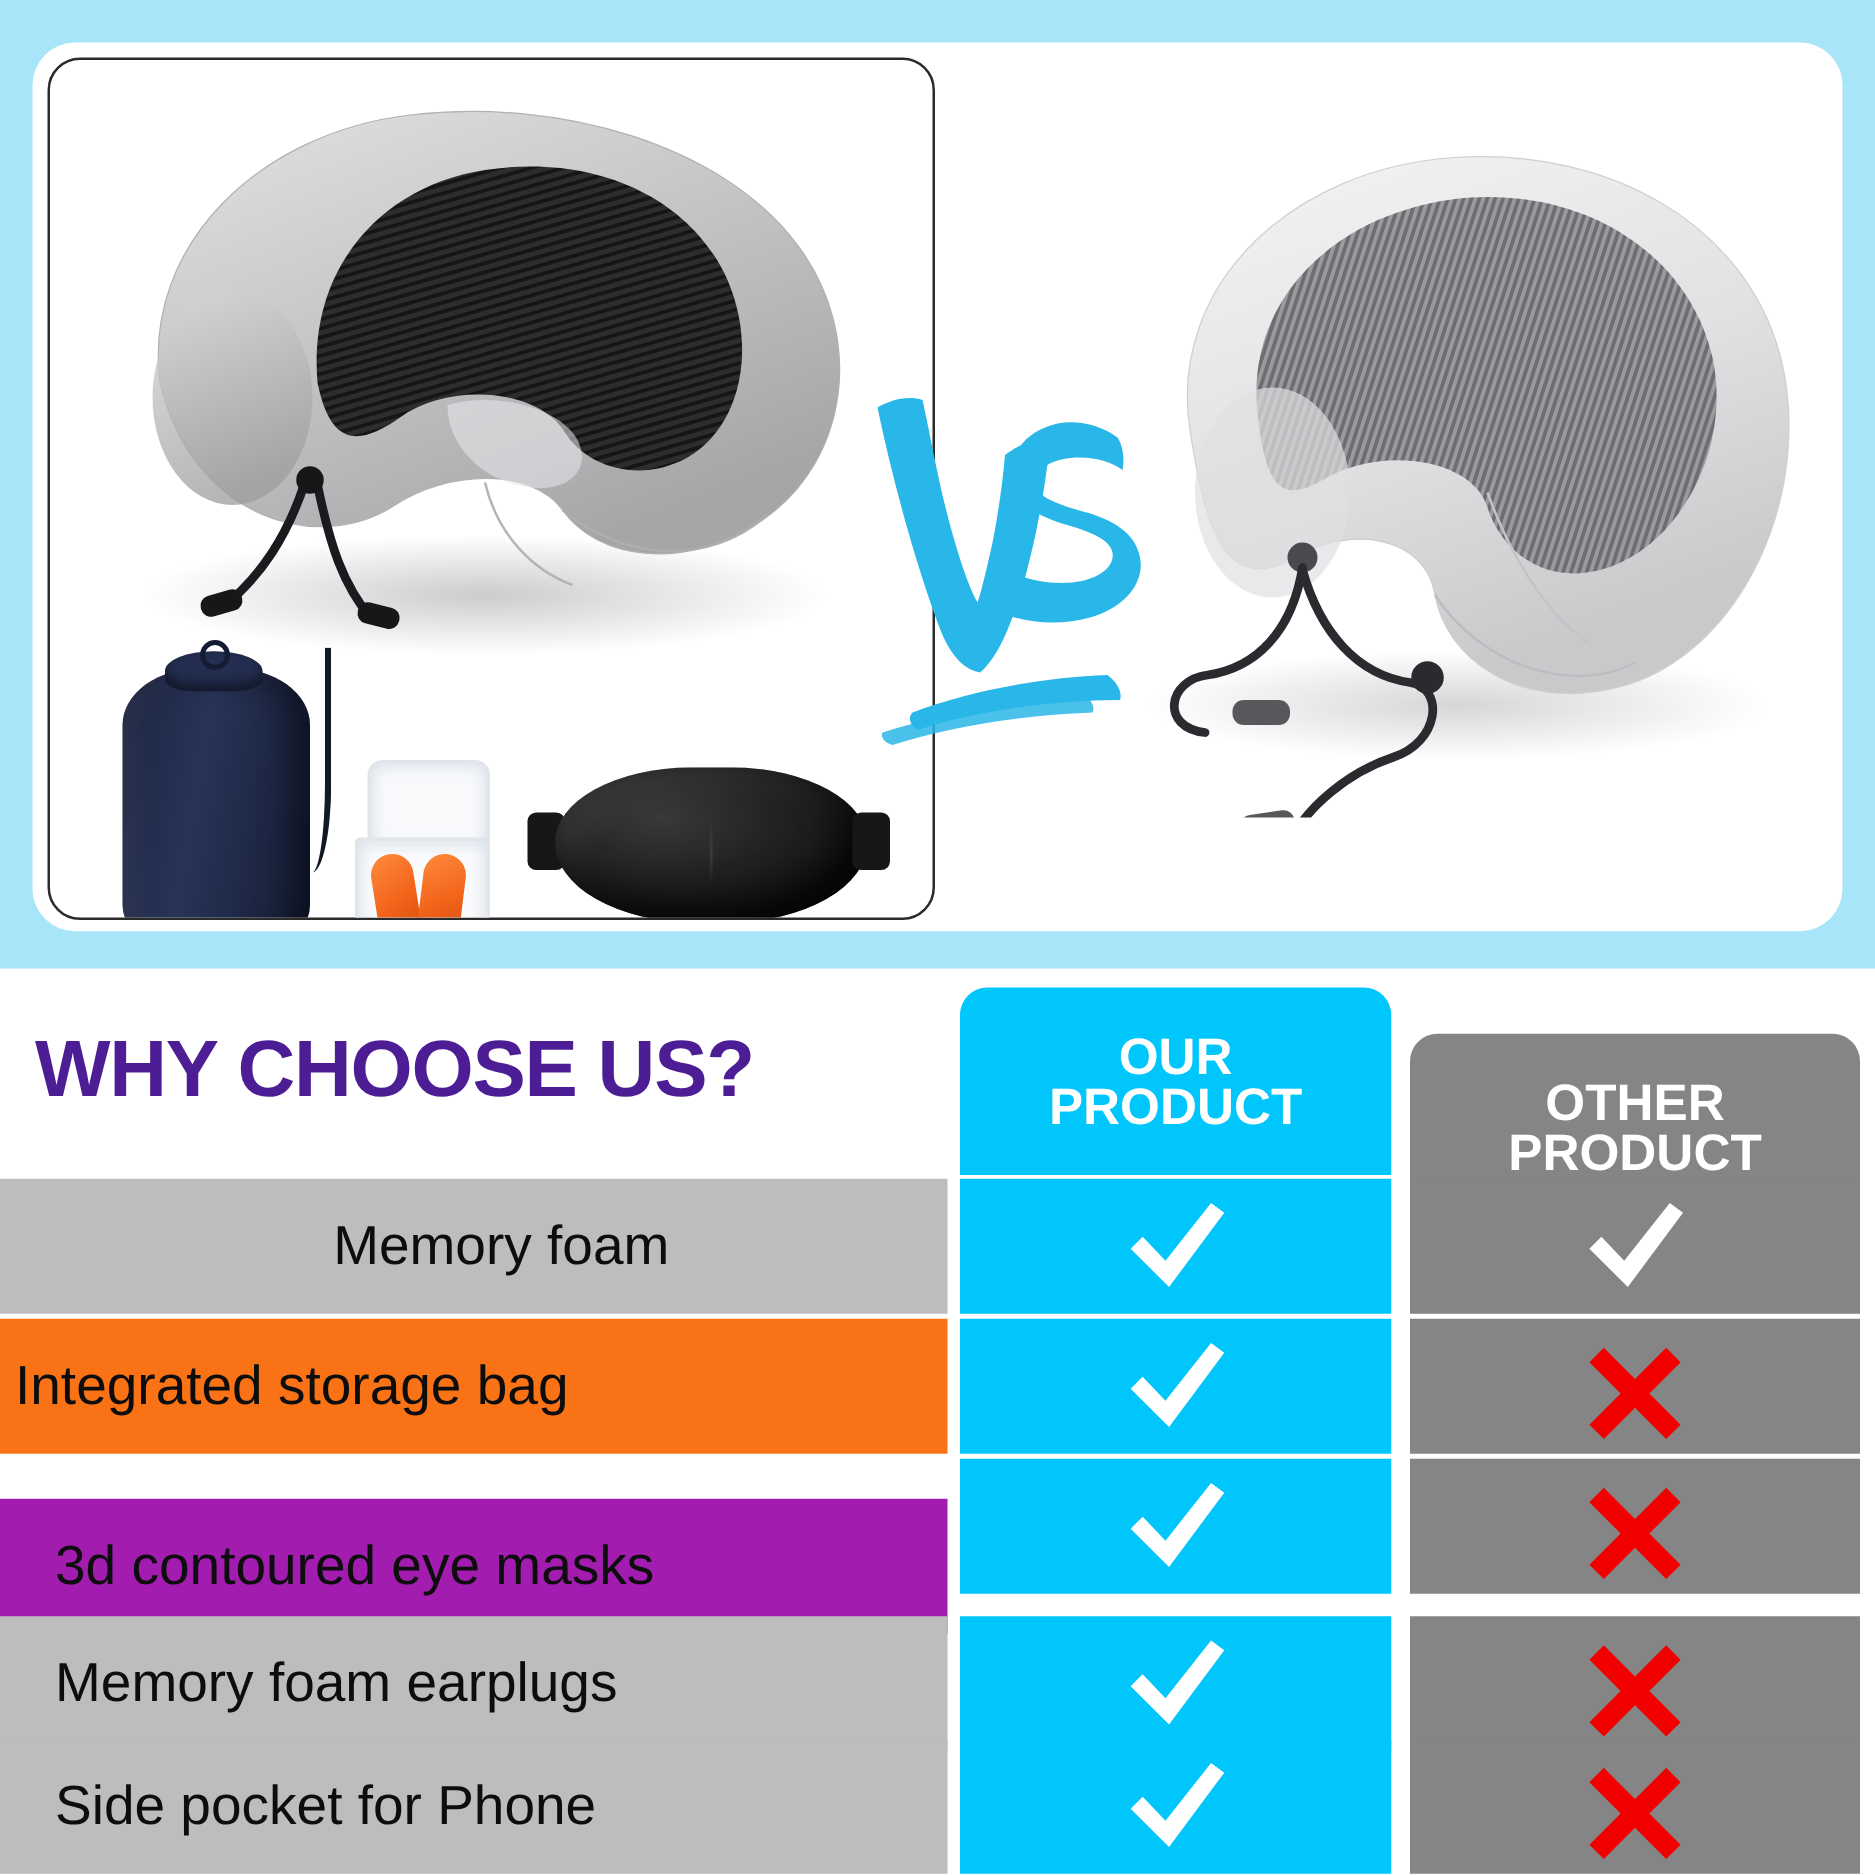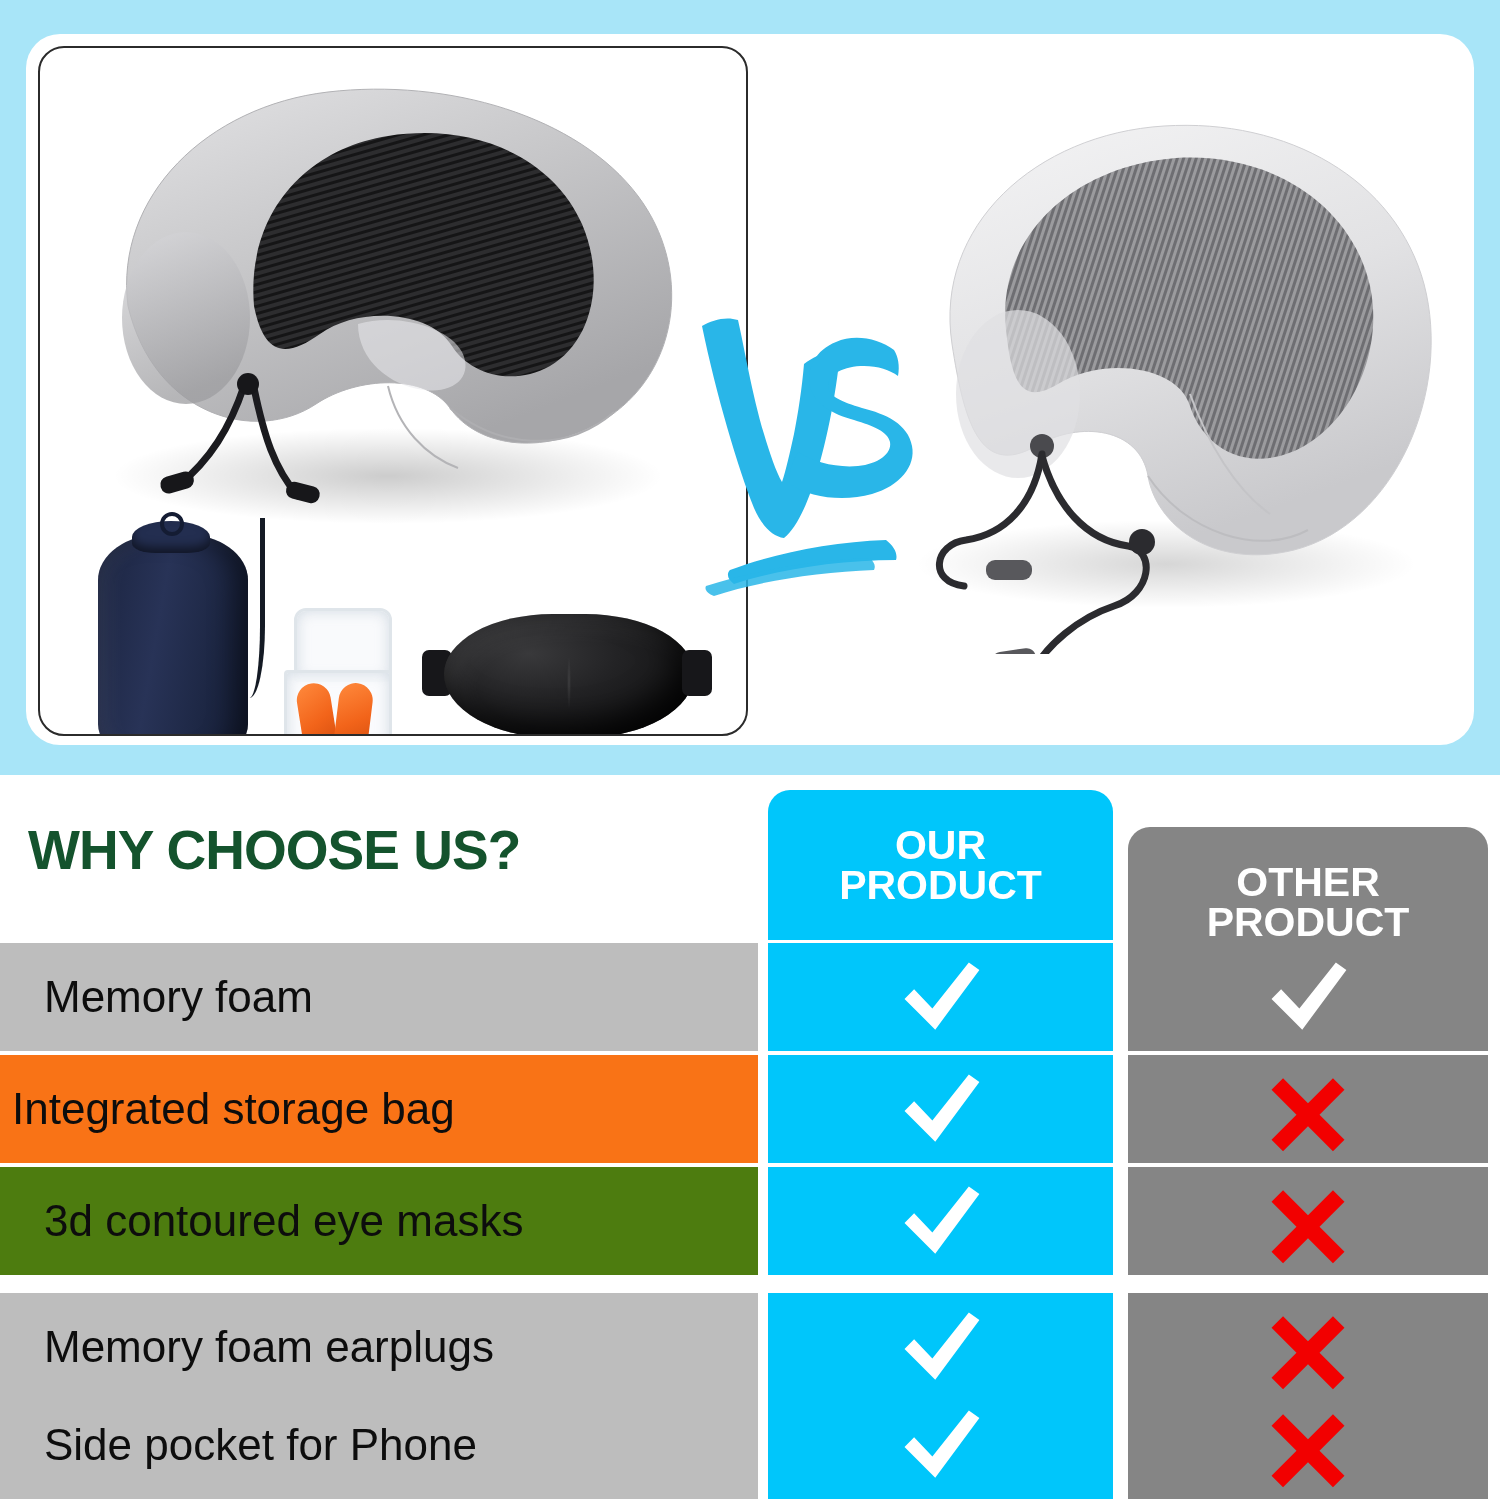--- a/index.html
+++ b/index.html
@@ -116,21 +116,21 @@
   
   #table{
     position:absolute;left:0;top:775px;width:1500px;height:725px;
     background:#ffffff;
   }
   #head-row{
     position:absolute;left:0;top:0;width:1500px;height:165px;
   }
   #title{
     position:absolute;left:28px;top:48px;width:720px;
-    font-size:55px;font-weight:bold;color:#14532d;
+    font-size:64px;font-weight:bold;color:#4c1d95;
     letter-spacing:-1px;line-height:1;
     white-space:nowrap;
   }
   .head-cell{
     position:absolute;top:15px;height:150px;
     border-radius:22px 22px 0 0;
     color:#ffffff;font-weight:bold;font-size:41px;
     line-height:.98;
     display:flex;align-items:center;justify-content:center;text-align:center;
     box-sizing:border-box;padding:0 6px;
@@ -297,21 +297,21 @@
       <span><span>OUR</span><br><span>PRODUCT</span></span>
     </div>
 
     <div class="head-cell" id="head-other">
       <span><span>OTHER</span><br><span>PRODUCT</span></span>
     </div>
   </div>
 
   <div id="rows-container">
       <div class="trow" style="top: 168px;">
-        <div class="label-cell" style="background: rgb(189, 189, 189);">
+        <div class="label-cell" style="background: rgb(189, 189, 189); justify-content: center;">
           <span class="label-text">Memory foam</span>
         </div>
         <div class="mark-cell mark-ours" style="background: rgb(0, 198, 251);">
           <svg viewBox="0 0 100 100" class="glyph">
             <path d="M12 52 L22 42 L41 62 L79 14 L90 22 L44 84 Z" fill="#ffffff"></path>
           </svg>
         </div>
         <div class="mark-cell mark-other" style="background: rgb(133, 133, 133);">
           <svg viewBox="0 0 100 100" class="glyph">
             <path d="M12 52 L22 42 L41 62 L79 14 L90 22 L44 84 Z" fill="#ffffff"></path>
@@ -327,21 +327,21 @@
             <path d="M12 52 L22 42 L41 62 L79 14 L90 22 L44 84 Z" fill="#ffffff"></path>
           </svg>
         </div>
         <div class="mark-cell mark-other" style="background: rgb(133, 133, 133);">
           <svg viewBox="0 0 100 100" class="glyph">
             <path d="M24 18 L50 44 L76 18 L88 30 L62 56 L88 82 L76 94 L50 68 L24 94 L12 82 L38 56 L12 30 Z" fill="#f20000"></path>
           </svg>
         </div>
       </div>
       <div class="trow" style="top: 392px;">
-        <div class="label-cell" style="background: #4d7c0f;">
+        <div class="label-cell" style="background: #a21caf; margin-top: 32px;">
           <span class="label-text">3d contoured eye masks</span>
         </div>
         <div class="mark-cell mark-ours" style="background: rgb(0, 198, 251);">
           <svg viewBox="0 0 100 100" class="glyph">
             <path d="M12 52 L22 42 L41 62 L79 14 L90 22 L44 84 Z" fill="#ffffff"></path>
           </svg>
         </div>
         <div class="mark-cell mark-other" style="background: rgb(133, 133, 133);">
           <svg viewBox="0 0 100 100" class="glyph">
             <path d="M24 18 L50 44 L76 18 L88 30 L62 56 L88 82 L76 94 L50 68 L24 94 L12 82 L38 56 L12 30 Z" fill="#f20000"></path>

